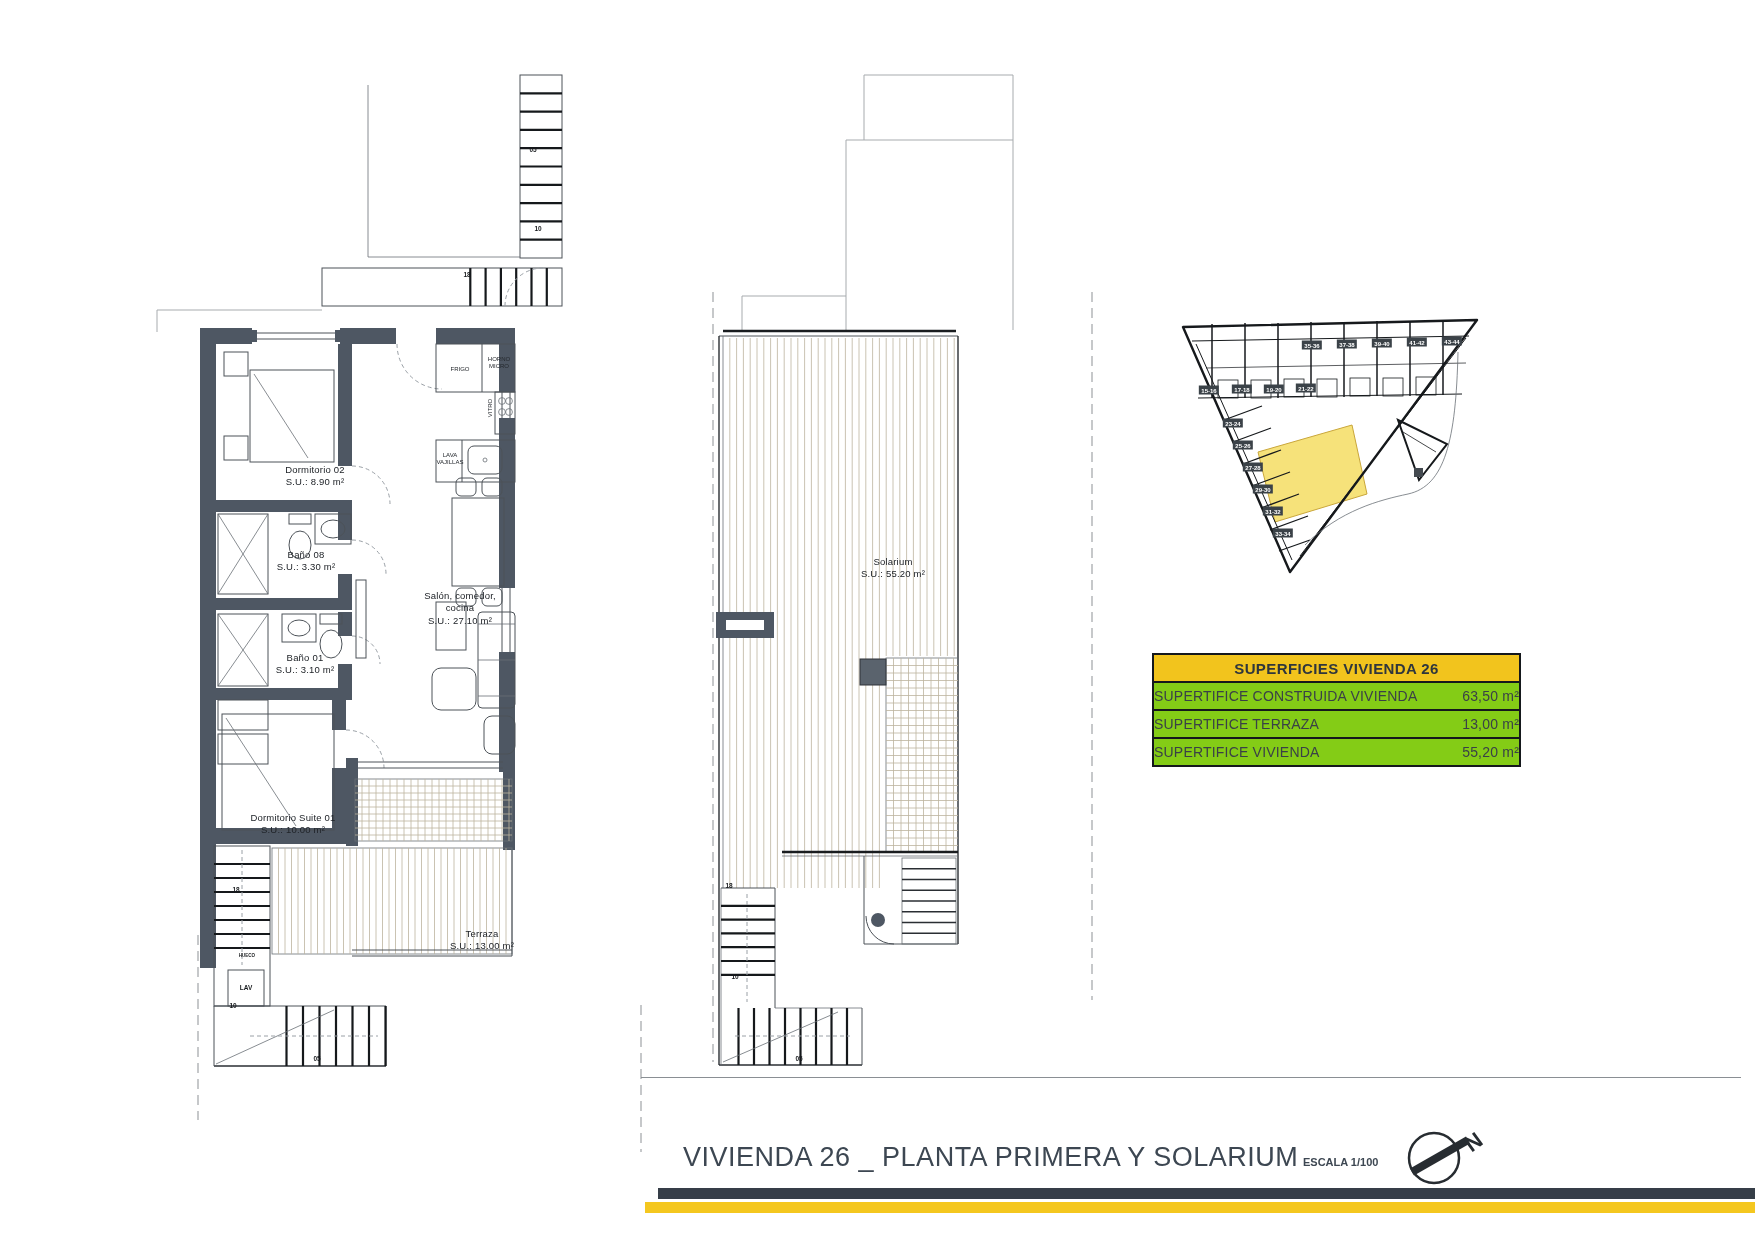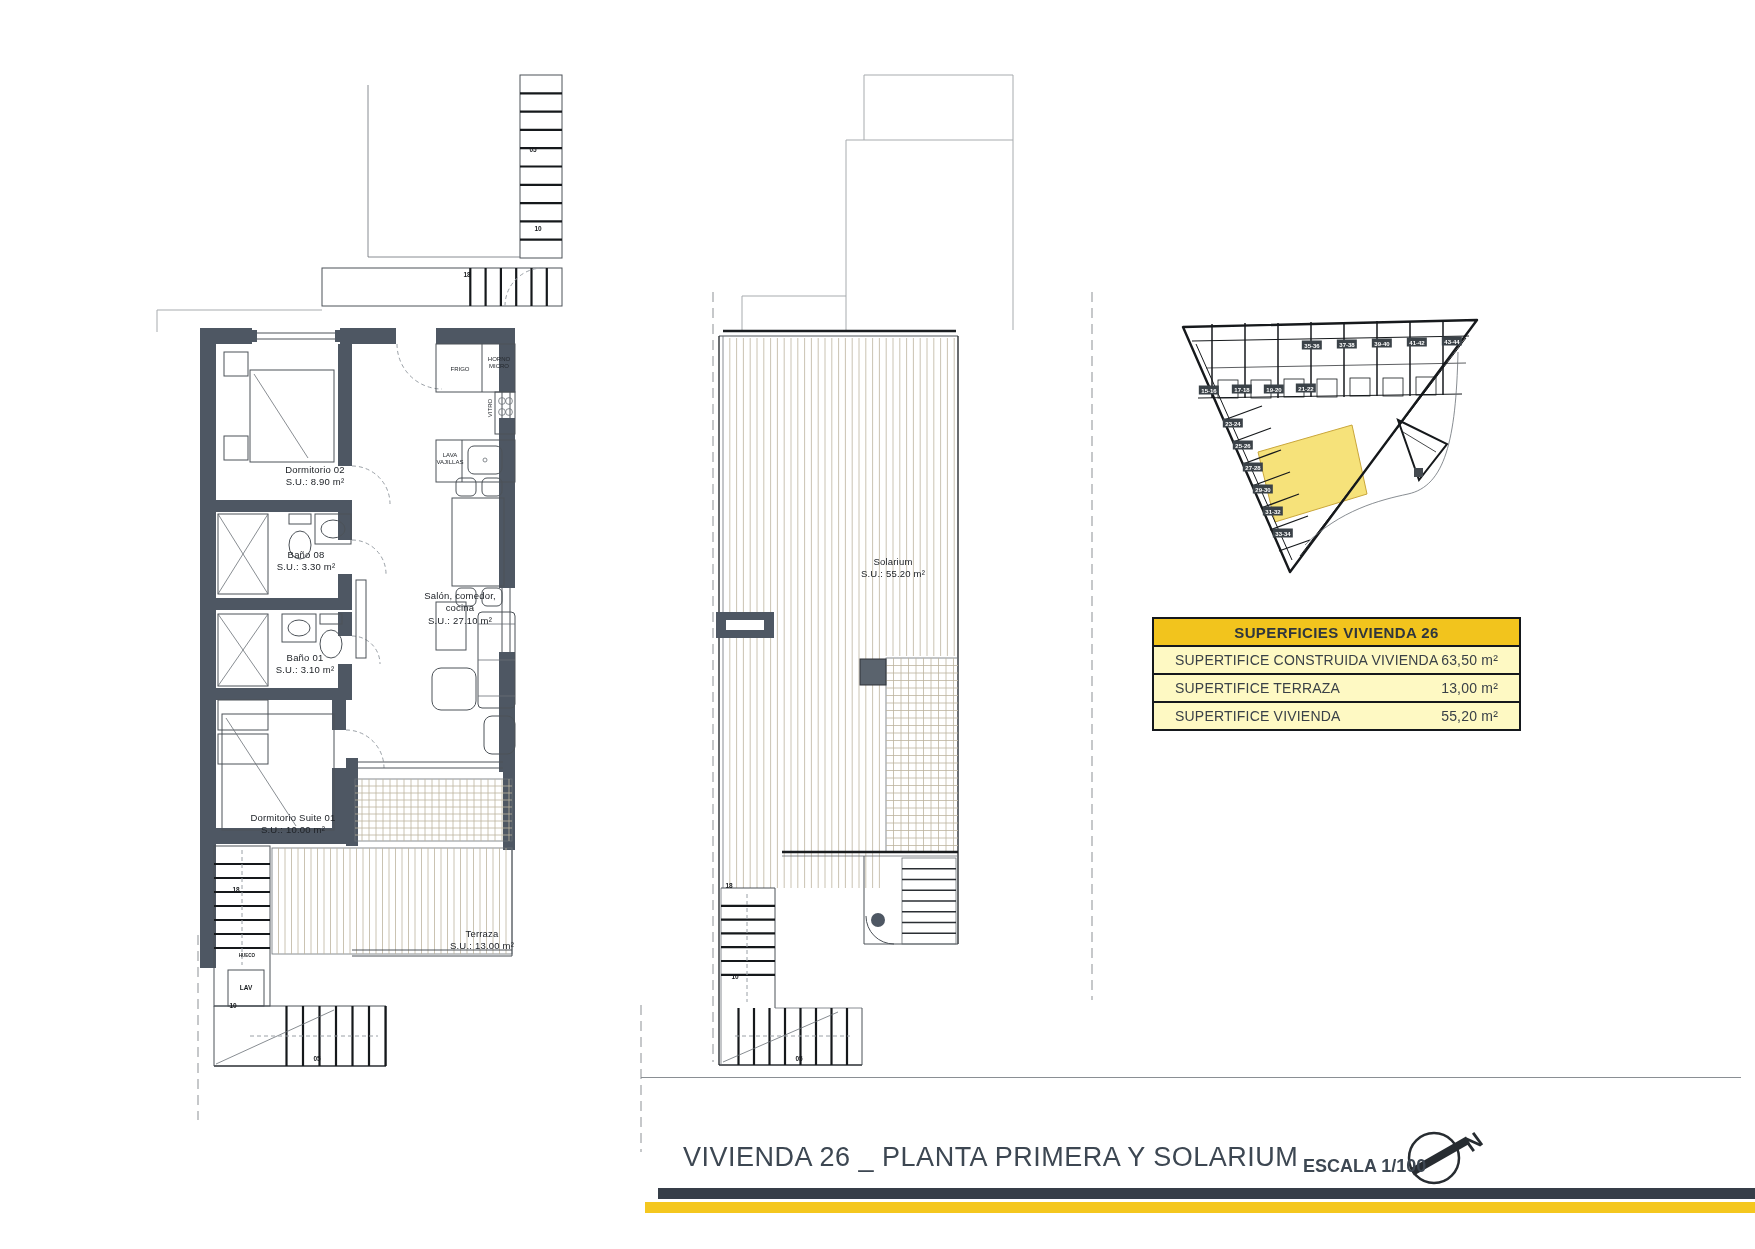--- a/index.html
+++ b/index.html
@@ -23,32 +23,32 @@
   .lbl{position:absolute;transform:translate(-50%,0);font-size:9.5px;line-height:1.3;
        color:#202429;text-align:center;white-space:nowrap;letter-spacing:.2px}
   .tiny{position:absolute;transform:translate(-50%,-50%);font-size:6px;line-height:1.15;
         color:#23272c;text-align:center;white-space:nowrap}
   .vert{transform:translate(-50%,-50%) rotate(-90deg)}
   .snum{position:absolute;transform:translate(-50%,-50%);font-size:6.5px;font-weight:bold;
         color:#16191c;white-space:nowrap}
   .unit-tag{position:absolute;transform:translate(-50%,-50%);background:#3b4248;color:#fff;
         font-size:6px;font-weight:bold;line-height:1;padding:1.5px 2.5px;white-space:nowrap}
   
-  .stable{position:absolute;left:1152px;top:617px;width:365px;border:2px solid #15181c;background:#fef9c3}
+  .stable{position:absolute;left:1152px;top:653px;width:365px;border:2px solid #15181c;background:#84cc16}
   .stable .hd{height:26px;background:#F2C41D;border-bottom:2px solid #15181c;display:flex;
         align-items:center;justify-content:center;font-weight:bold;font-size:15px;color:#2f363d;
         letter-spacing:.4px}
   .stable .row{height:26px;display:flex;align-items:center;justify-content:space-between;
-        padding:0 21px;font-size:14px;color:#3a4147;border-bottom:2px solid #15181c;letter-spacing:.2px}
+        padding:0 0;font-size:14px;color:#3a4147;border-bottom:2px solid #15181c;letter-spacing:.2px}
   .stable .row:last-child{border-bottom:none}
   .stable .val{font-size:14px}
   
   .ftitle{position:absolute;left:683px;top:1142px;font-weight:normal;font-size:27px;color:#3d4752;
         letter-spacing:.5px;white-space:nowrap}
-  .fscale{position:absolute;left:1303px;top:1156px;font-weight:bold;font-size:18px;color:#3d4752;
+  .fscale{position:absolute;left:1303px;top:1156px;font-weight:bold;font-size:11px;color:#3d4752;
         white-space:nowrap}
   .bar-dark{position:absolute;left:658px;top:1188px;width:1097px;height:11px;background:#363E48}
   .bar-yellow{position:absolute;left:645px;top:1202px;width:1110px;height:11px;background:#F4C71F}
   .rule{position:absolute;left:641px;top:1077px;width:1100px;height:1px;background:#8a8f94}
 </style>
 </head>
 <body>
 
 <div class="sheet">
 

